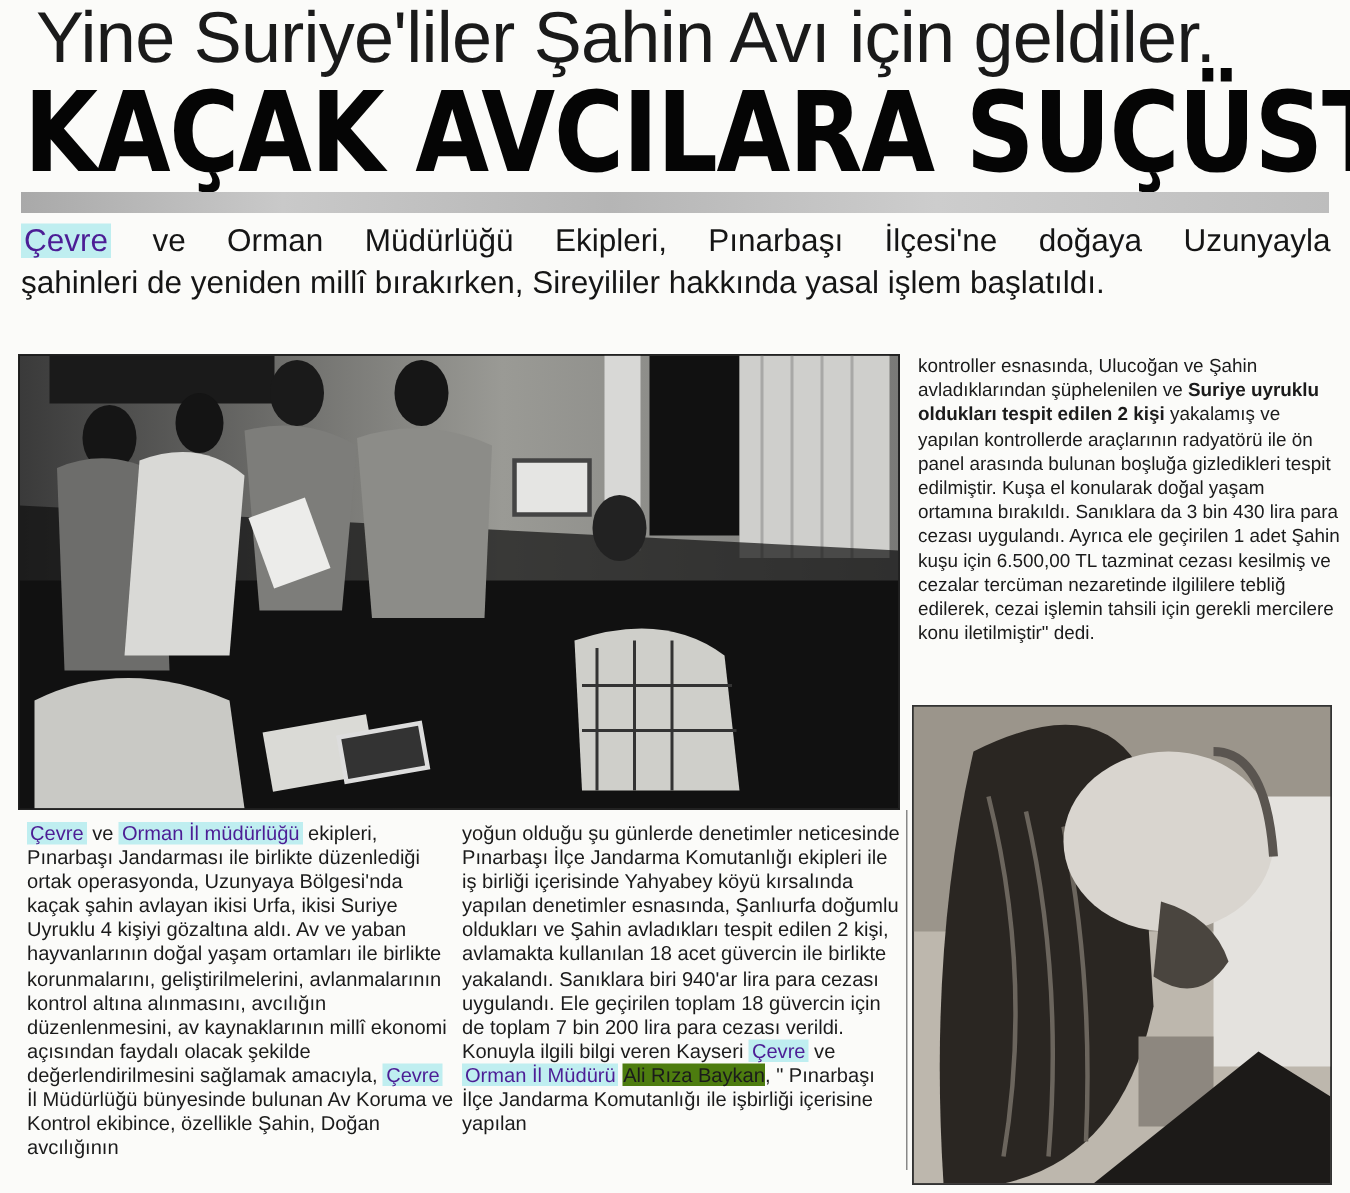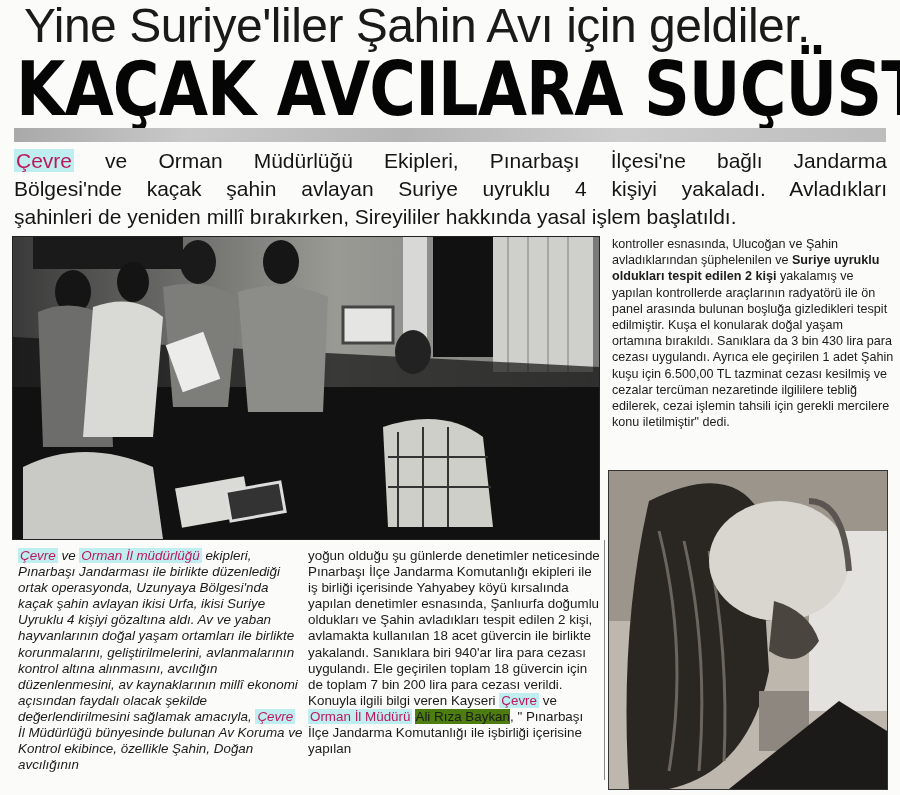--- a/index.html
+++ b/index.html
@@ -23,50 +23,49 @@
   .rule-bar {
     position:absolute; left:14px; top:128px; width:872px; height:14px;
     background:linear-gradient(90deg,#a9a9a9,#c9c9c9 20%,#b5b5b5 45%,#cdcdcd 70%,#bdbdbd);
   }
   .lead {
     position:absolute; left:14px; top:147px; width:873px;
     font-size:21px; line-height:28px; text-align:justify; color:#151515;
   }
   .lead p { margin:0; text-align-last:justify; }
   .lead p:last-child { text-align-last:left; }
-  .hl { background:#bfeef0; color:#be185d; padding:0 2px; }
+  .hl { background:#bfeef0; color:#4c1d95; padding:0 2px; }
   .hl-grey { background:#4d7c0f; }
   .photo1 {
     position:absolute; left:12px; top:236px; width:586px; height:302px;
     background:#111; overflow:hidden; border:1px solid #222;
   }
   .photo2 {
     position:absolute; left:608px; top:470px; width:278px; height:318px;
     background:#2b2b2b; overflow:hidden; border:1px solid #333;
   }
   .col {
     position:absolute; font-size:13.4px; line-height:16.1px; color:#1b1b1b;
   }
   .col p { margin:0; }
   .col-r1 { left:612px; top:236px; width:282px; font-size:12.6px; line-height:16.2px; }
-  .col-1 { left:18px; top:548px; width:286px;font-style:italic; }
+  .col-1 { left:18px; top:548px; width:286px; }
   .col-2 { left:308px; top:548px; width:295px; }
   .colsep { position:absolute; left:604px; top:540px; width:1px; height:240px; background:#888; }
   .b { font-weight:bold; }
 </style>
 </head>
 <body>
 
 <div class="kicker">Yine Suriye'liler Şahin Avı için geldiler.</div>
 <div class="headline">KAÇAK AVCILARA SUÇÜSTÜ</div>
 <div class="rule-bar"></div>
 
 <div class="lead">
-  <p><span class="hl">Çevre</span><span> ve Orman Müdürlüğü Ekipleri, Pınarbaşı İlçesi'ne bağlı Jandarma</span></p>
-  <p>Bölgesi'nde kaçak şahin avlayan Suriye uyruklu 4 kişiyi yakaladı. Avladıkları</p>
+  <p><span class="hl">Çevre</span><span> ve Orman Müdürlüğü Ekipleri, Pınarbaşı İlçesi'ne doğaya Uzunyayla</span></p>
   <p>şahinleri de yeniden millî bırakırken, Sireyililer hakkında yasal işlem başlatıldı.</p>
 </div>
 
 <div class="photo1">
   <svg width="586" height="302" viewBox="0 0 586 302">
     <defs>
       <linearGradient id="wall" x1="0" y1="0" x2="1" y2="0">
         <stop offset="0" stop-color="#3a3a3a"></stop>
         <stop offset="0.55" stop-color="#9a9a95"></stop>
         <stop offset="1" stop-color="#7a7a78"></stop>

